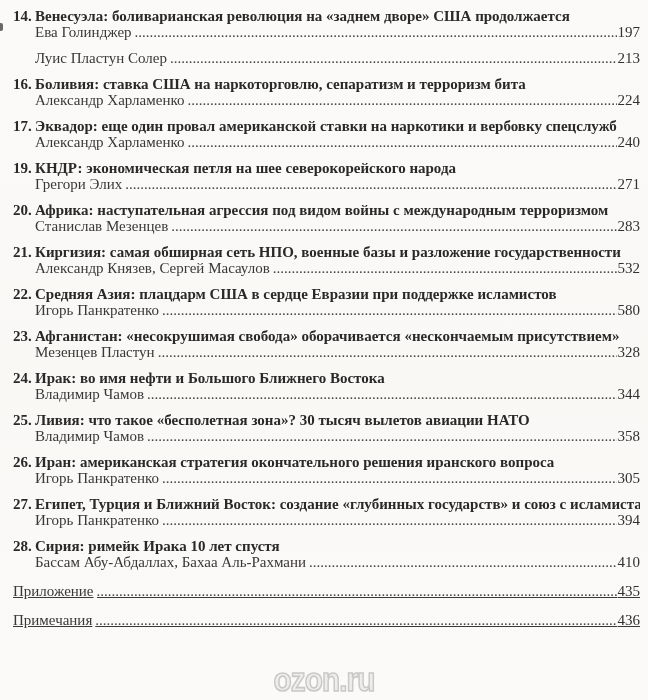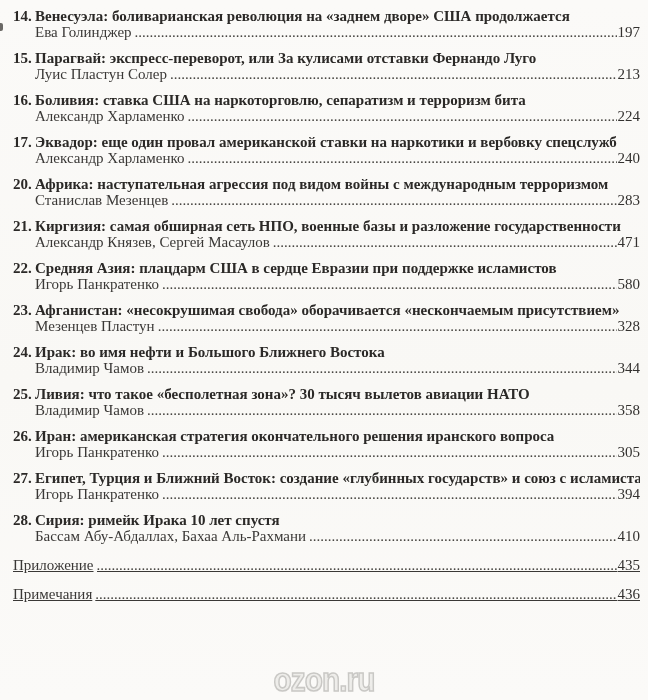--- a/index.html
+++ b/index.html
@@ -99,24 +99,20 @@
         <span class="title">Венесуэла: боливарианская революция на «заднем дворе» США продолжается</span>
       </div>
       <div class="author-line">
         <span class="author">Ева Голинджер</span>
         <span class="dots"></span>
         <span class="page-num">197</span>
       </div>
     </div>
 
     <div class="entry">
-      <div class="title-line">
-        <span class="num">15.</span>
-        <span class="title">Парагвай: экспресс-переворот, или За кулисами отставки Фернандо Луго</span>
-      </div>
       <div class="author-line">
         <span class="author">Луис Пластун Солер</span>
         <span class="dots"></span>
         <span class="page-num">213</span>
       </div>
     </div>
 
     <div class="entry">
       <div class="title-line">
         <span class="num">16.</span>
@@ -135,20 +131,31 @@
         <span class="title">Эквадор: еще один провал американской ставки на наркотики и вербовку спецслужб</span>
       </div>
       <div class="author-line">
         <span class="author">Александр Харламенко</span>
         <span class="dots"></span>
         <span class="page-num">240</span>
       </div>
     </div>
 
 
+    <div class="entry">
+      <div class="title-line">
+        <span class="num">19.</span>
+        <span class="title">КНДР: экономическая петля на шее северокорейского народа</span>
+      </div>
+      <div class="author-line">
+        <span class="author">Грегори Элих</span>
+        <span class="dots"></span>
+        <span class="page-num">271</span>
+      </div>
+    </div>
 
     <div class="entry">
       <div class="title-line">
         <span class="num">20.</span>
         <span class="title">Африка: наступательная агрессия под видом войны с международным терроризмом</span>
       </div>
       <div class="author-line">
         <span class="author">Станислав Мезенцев</span>
         <span class="dots"></span>
         <span class="page-num">283</span>
@@ -156,21 +163,21 @@
     </div>
 
     <div class="entry">
       <div class="title-line">
         <span class="num">21.</span>
         <span class="title">Киргизия: самая обширная сеть НПО, военные базы и разложение государственности</span>
       </div>
       <div class="author-line">
         <span class="author">Александр Князев, Сергей Масаулов</span>
         <span class="dots"></span>
-        <span class="page-num">471</span>
+        <span class="page-num">532</span>
       </div>
     </div>
 
     <div class="entry">
       <div class="title-line">
         <span class="num">22.</span>
         <span class="title">Средняя Азия: плацдарм США в сердце Евразии при поддержке исламистов</span>
       </div>
       <div class="author-line">
         <span class="author">Игорь Панкратенко</span>

